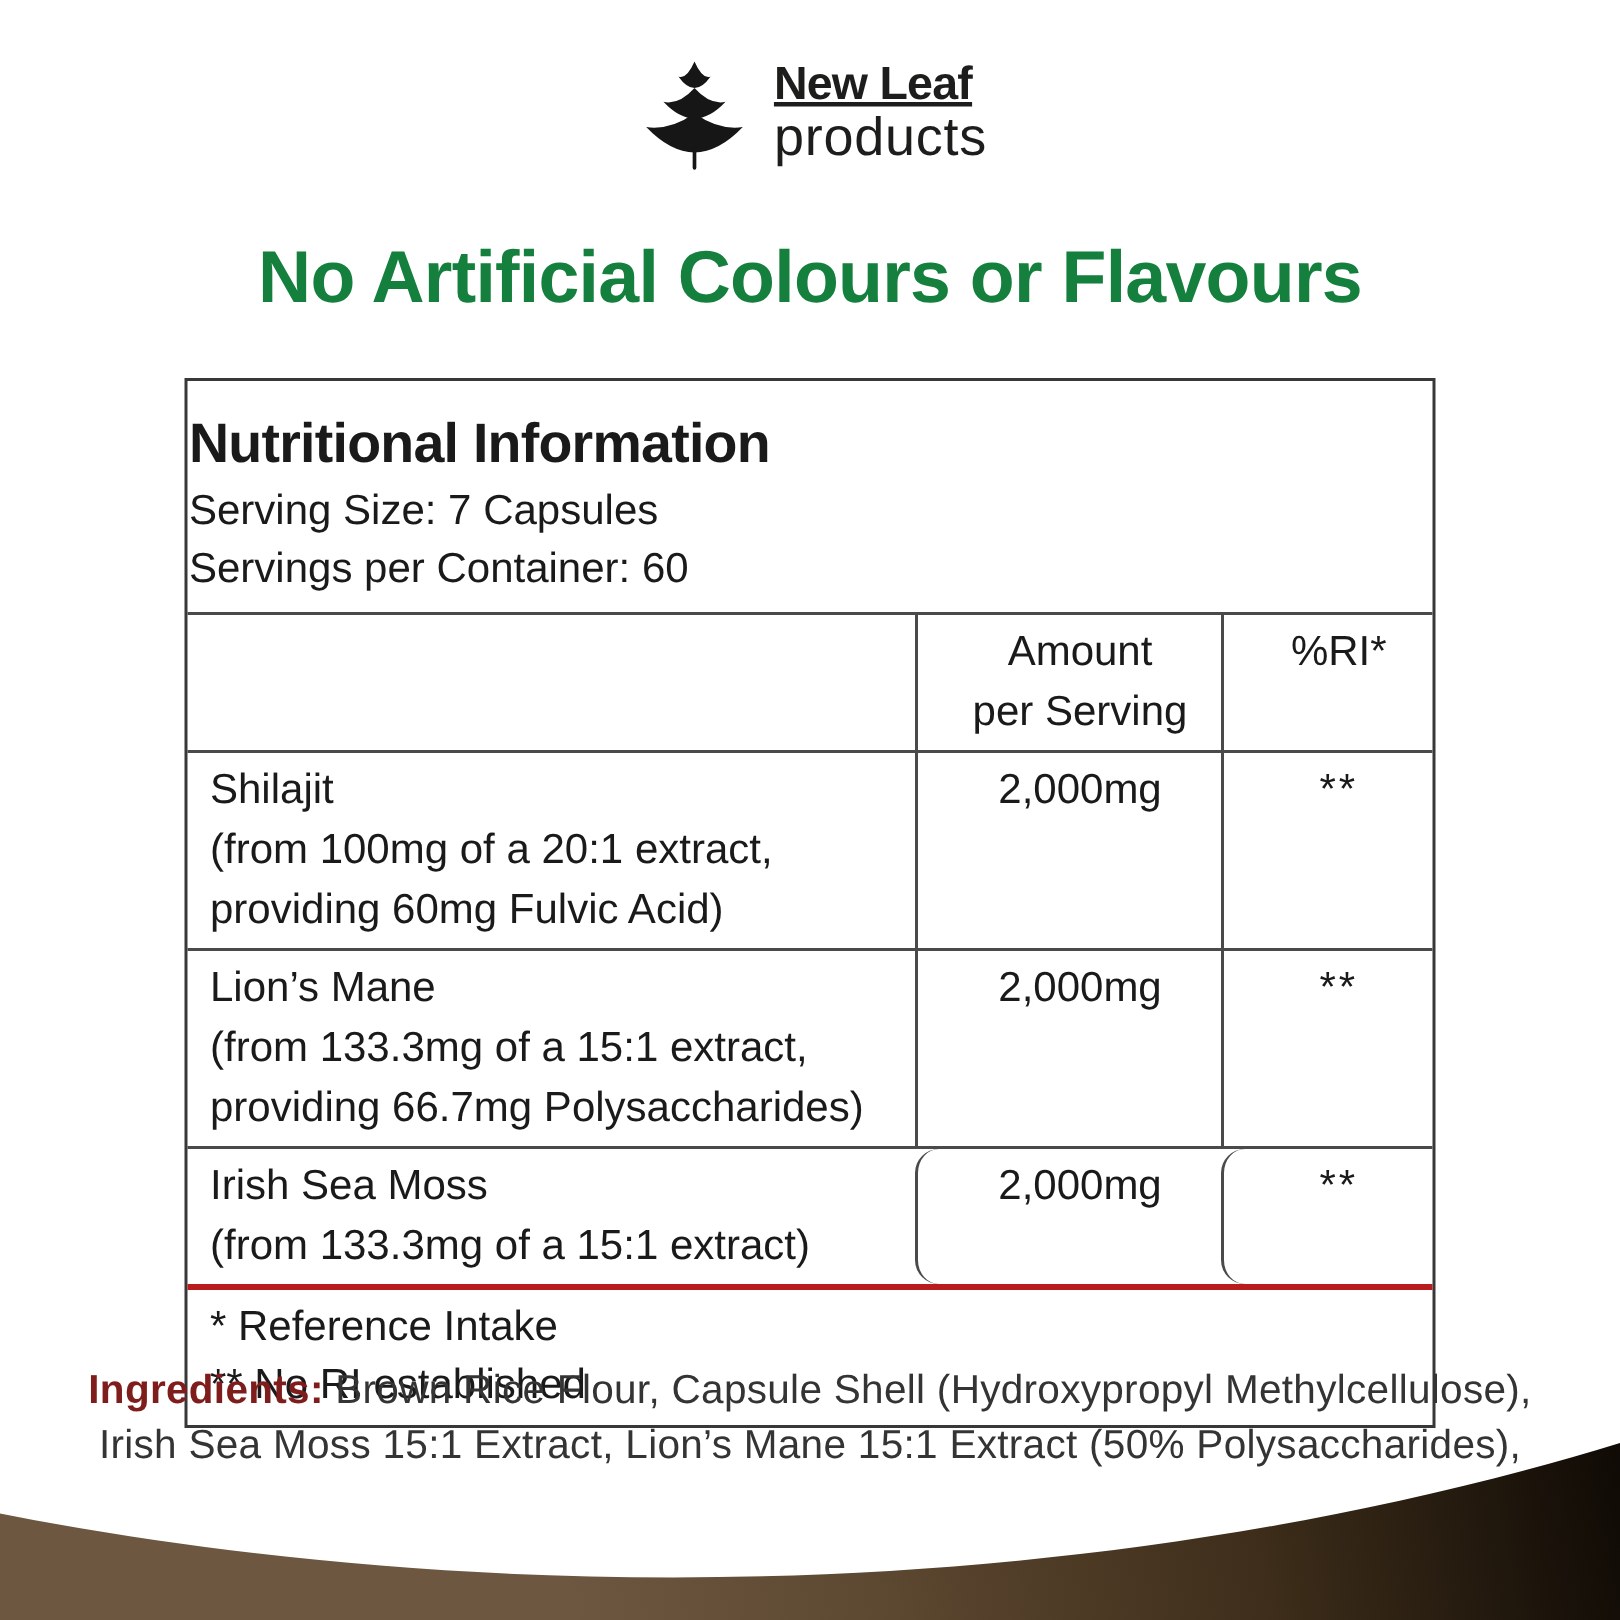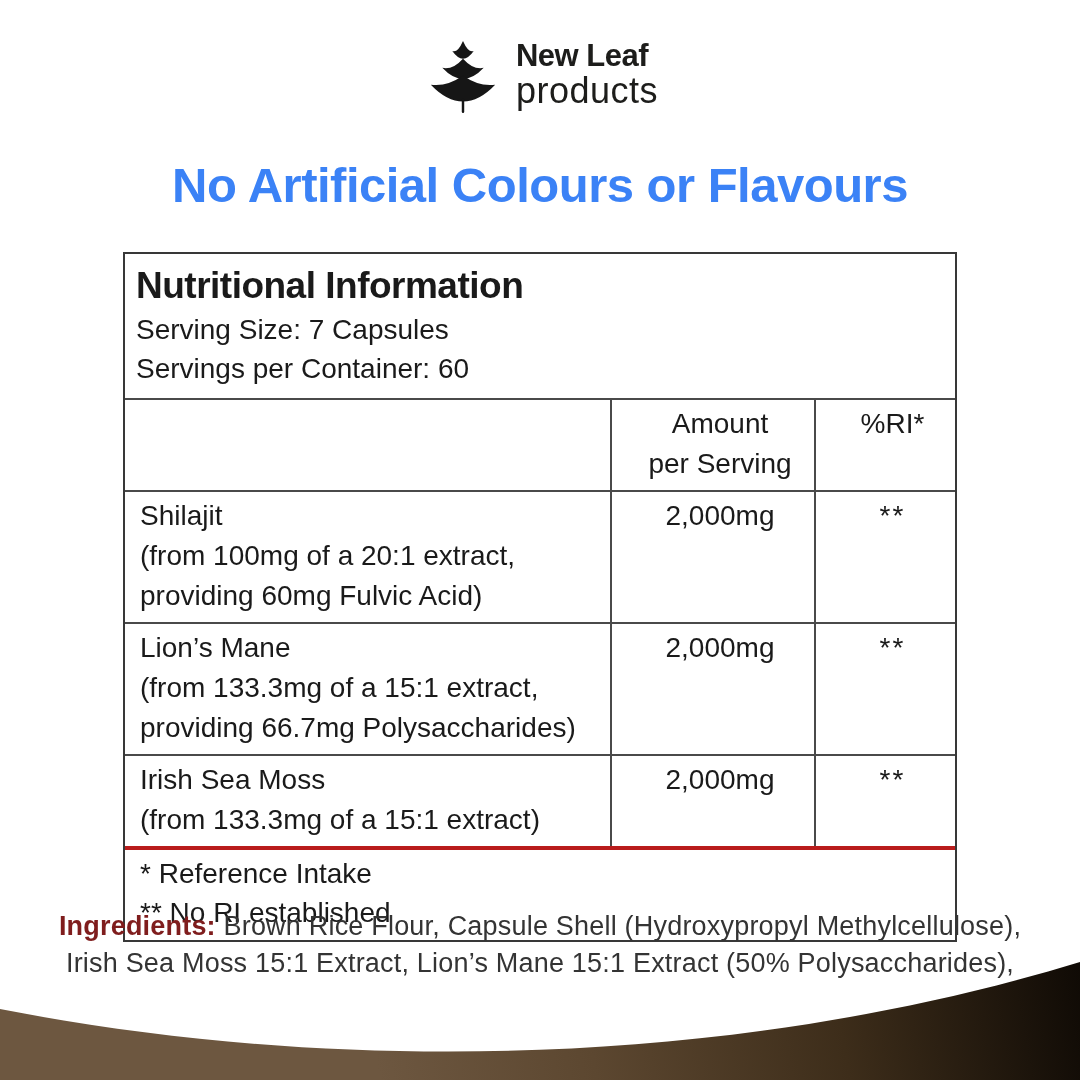--- a/index.html
+++ b/index.html
@@ -5,40 +5,40 @@
   * { margin:0; padding:0; box-sizing:border-box; }
   html,body { width:1080px; height:1080px; background:#ffffff; overflow:hidden;
     font-family:"Liberation Sans", sans-serif; color:#1a1a1a; }
   .page { position:relative; width:1080px; height:1080px; }
 
   
   .logo { position:absolute; top:28px; left:0; width:1080px; display:flex;
     justify-content:center; align-items:center; gap:12px; }
   .logo svg { width:82px; height:92px; display:block; }
   .logo-text { line-height:1.0; color:#1d1d1b; }
-  .logo-name { font-size:31px; font-weight:bold; letter-spacing:-0.5px; }
+  .logo-name { font-size:31px; font-weight:bold; letter-spacing:-0.5px;text-decoration:underline; }
   .logo-sub  { font-size:36px; font-weight:normal; letter-spacing:0.5px; margin-top:2px; }
 
   
   .headline { position:absolute; top:157px; left:0; width:1080px; text-align:center;
-    font-size:49px; font-weight:bold; letter-spacing:-0.5px; color:#3b82f6; }
+    font-size:49px; font-weight:bold; letter-spacing:-0.5px; color:#15803d; }
 
   
   .ntable { position:absolute; left:123px; top:252px; width:834px;
     border:2px solid #383838; background:#fff; }
-  .t-head { padding:8px 15px 10px 11px; }
+  .t-head { padding:8px 15px 10px 1px;margin-top:10px; }
   .t-title { font-size:37px; font-weight:bold; line-height:48px; letter-spacing:-0.5px; }
   .t-serving { font-size:28px; line-height:39px; }
   .t-row { display:grid; grid-template-columns:485px 204px auto; border-top:2px solid #4a4a4a; }
   .cell { padding:4px 10px 6px 15px; font-size:28px; line-height:40px; white-space:pre-line; }
   .cell.mid, .cell.ri { border-left:2px solid #4a4a4a; text-align:center; padding-left:18px; padding-right:4px; }
   .colhead .cell { min-height:78px; }
   .r1 .cell { min-height:118px; }
   .r2 .cell { min-height:116px; }
-  .r3 .cell { min-height:82px; }
+  .r3 .cell { min-height:82px;border-radius:16px; }
   .stars { letter-spacing:2px; }
   .t-foot { border-top:4px solid #b91c1c; padding:4px 15px 8px 15px;
     font-size:28px; line-height:39px; min-height:82px; }
 
   
   .ingredients { position:absolute; top:908px; left:40px; width:1000px; text-align:center;
     font-size:27px; line-height:37px; color:#343434; letter-spacing:0.2px; }
   .ingredients b { color:#7f1d1d; }
 
   

